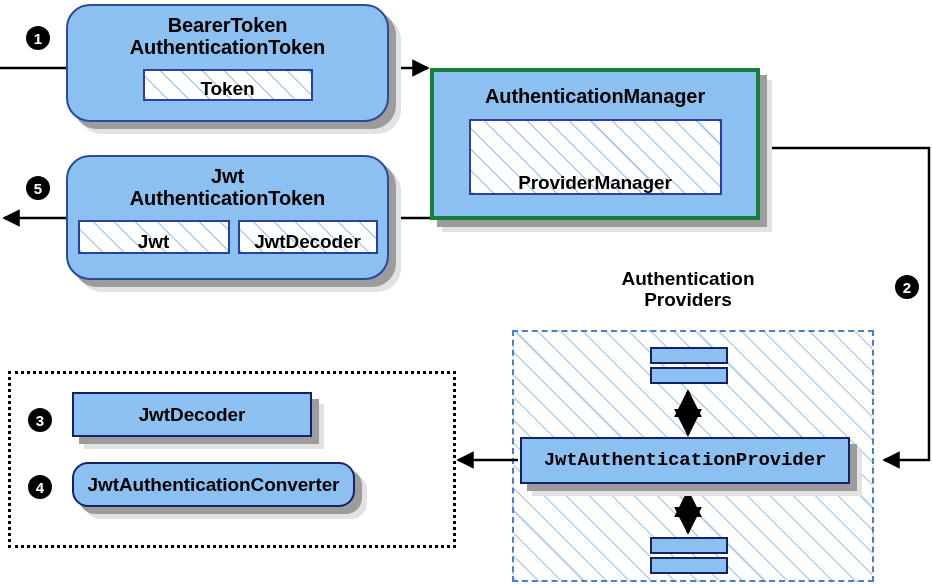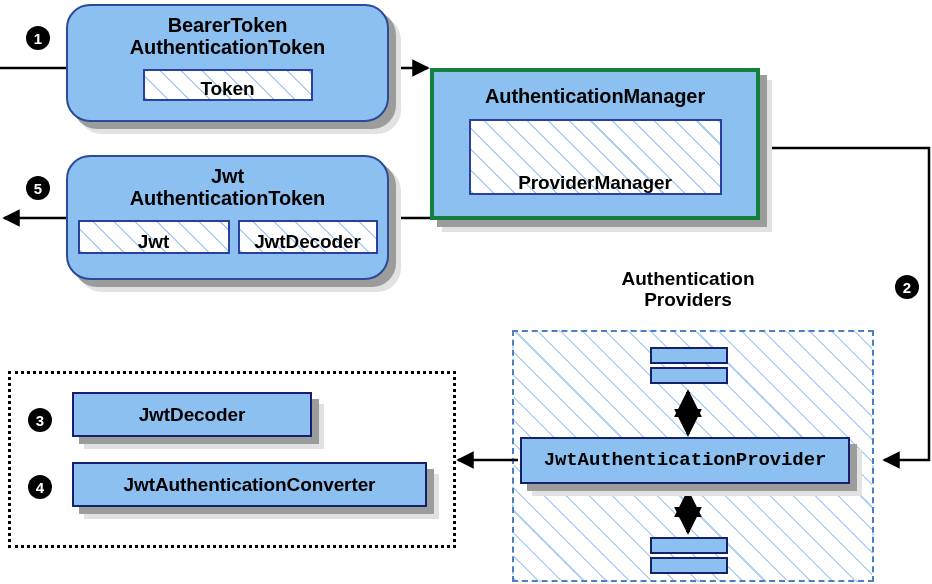--- a/index.html
+++ b/index.html
@@ -234,21 +234,21 @@
 
   <div class="mini-bar" style="left:650px; top:537px; width:78px; height:17px;"></div>
   <div class="mini-bar" style="left:650px; top:557px; width:78px; height:17px;"></div>
 
   <div class="dotted-group" style="left:8px; top:371px; width:448px; height:177px;"></div>
 
   <div class="node bar-box" style="left:72px; top:392px; width:240px; height:45px;">
     <span class="title t19">JwtDecoder</span>
   </div>
 
-  <div class="node bar-box" style="left:72px; top:462px; width:355px; height:45px;">
+  <div class="node bar-box" style="left:72px; top:462px; width:283px; height:45px;border-radius:16px;">
     <span class="title t19">JwtAuthenticationConverter</span>
   </div>
 
   <div class="marker" style="left:26px; top:26px;">1</div>
   <div class="marker" style="left:26px; top:176px;">5</div>
   <div class="marker" style="left:895px; top:275px;">2</div>
   <div class="marker" style="left:28px; top:408px;">3</div>
   <div class="marker" style="left:28px; top:475px;">4</div>
 
 </div>

